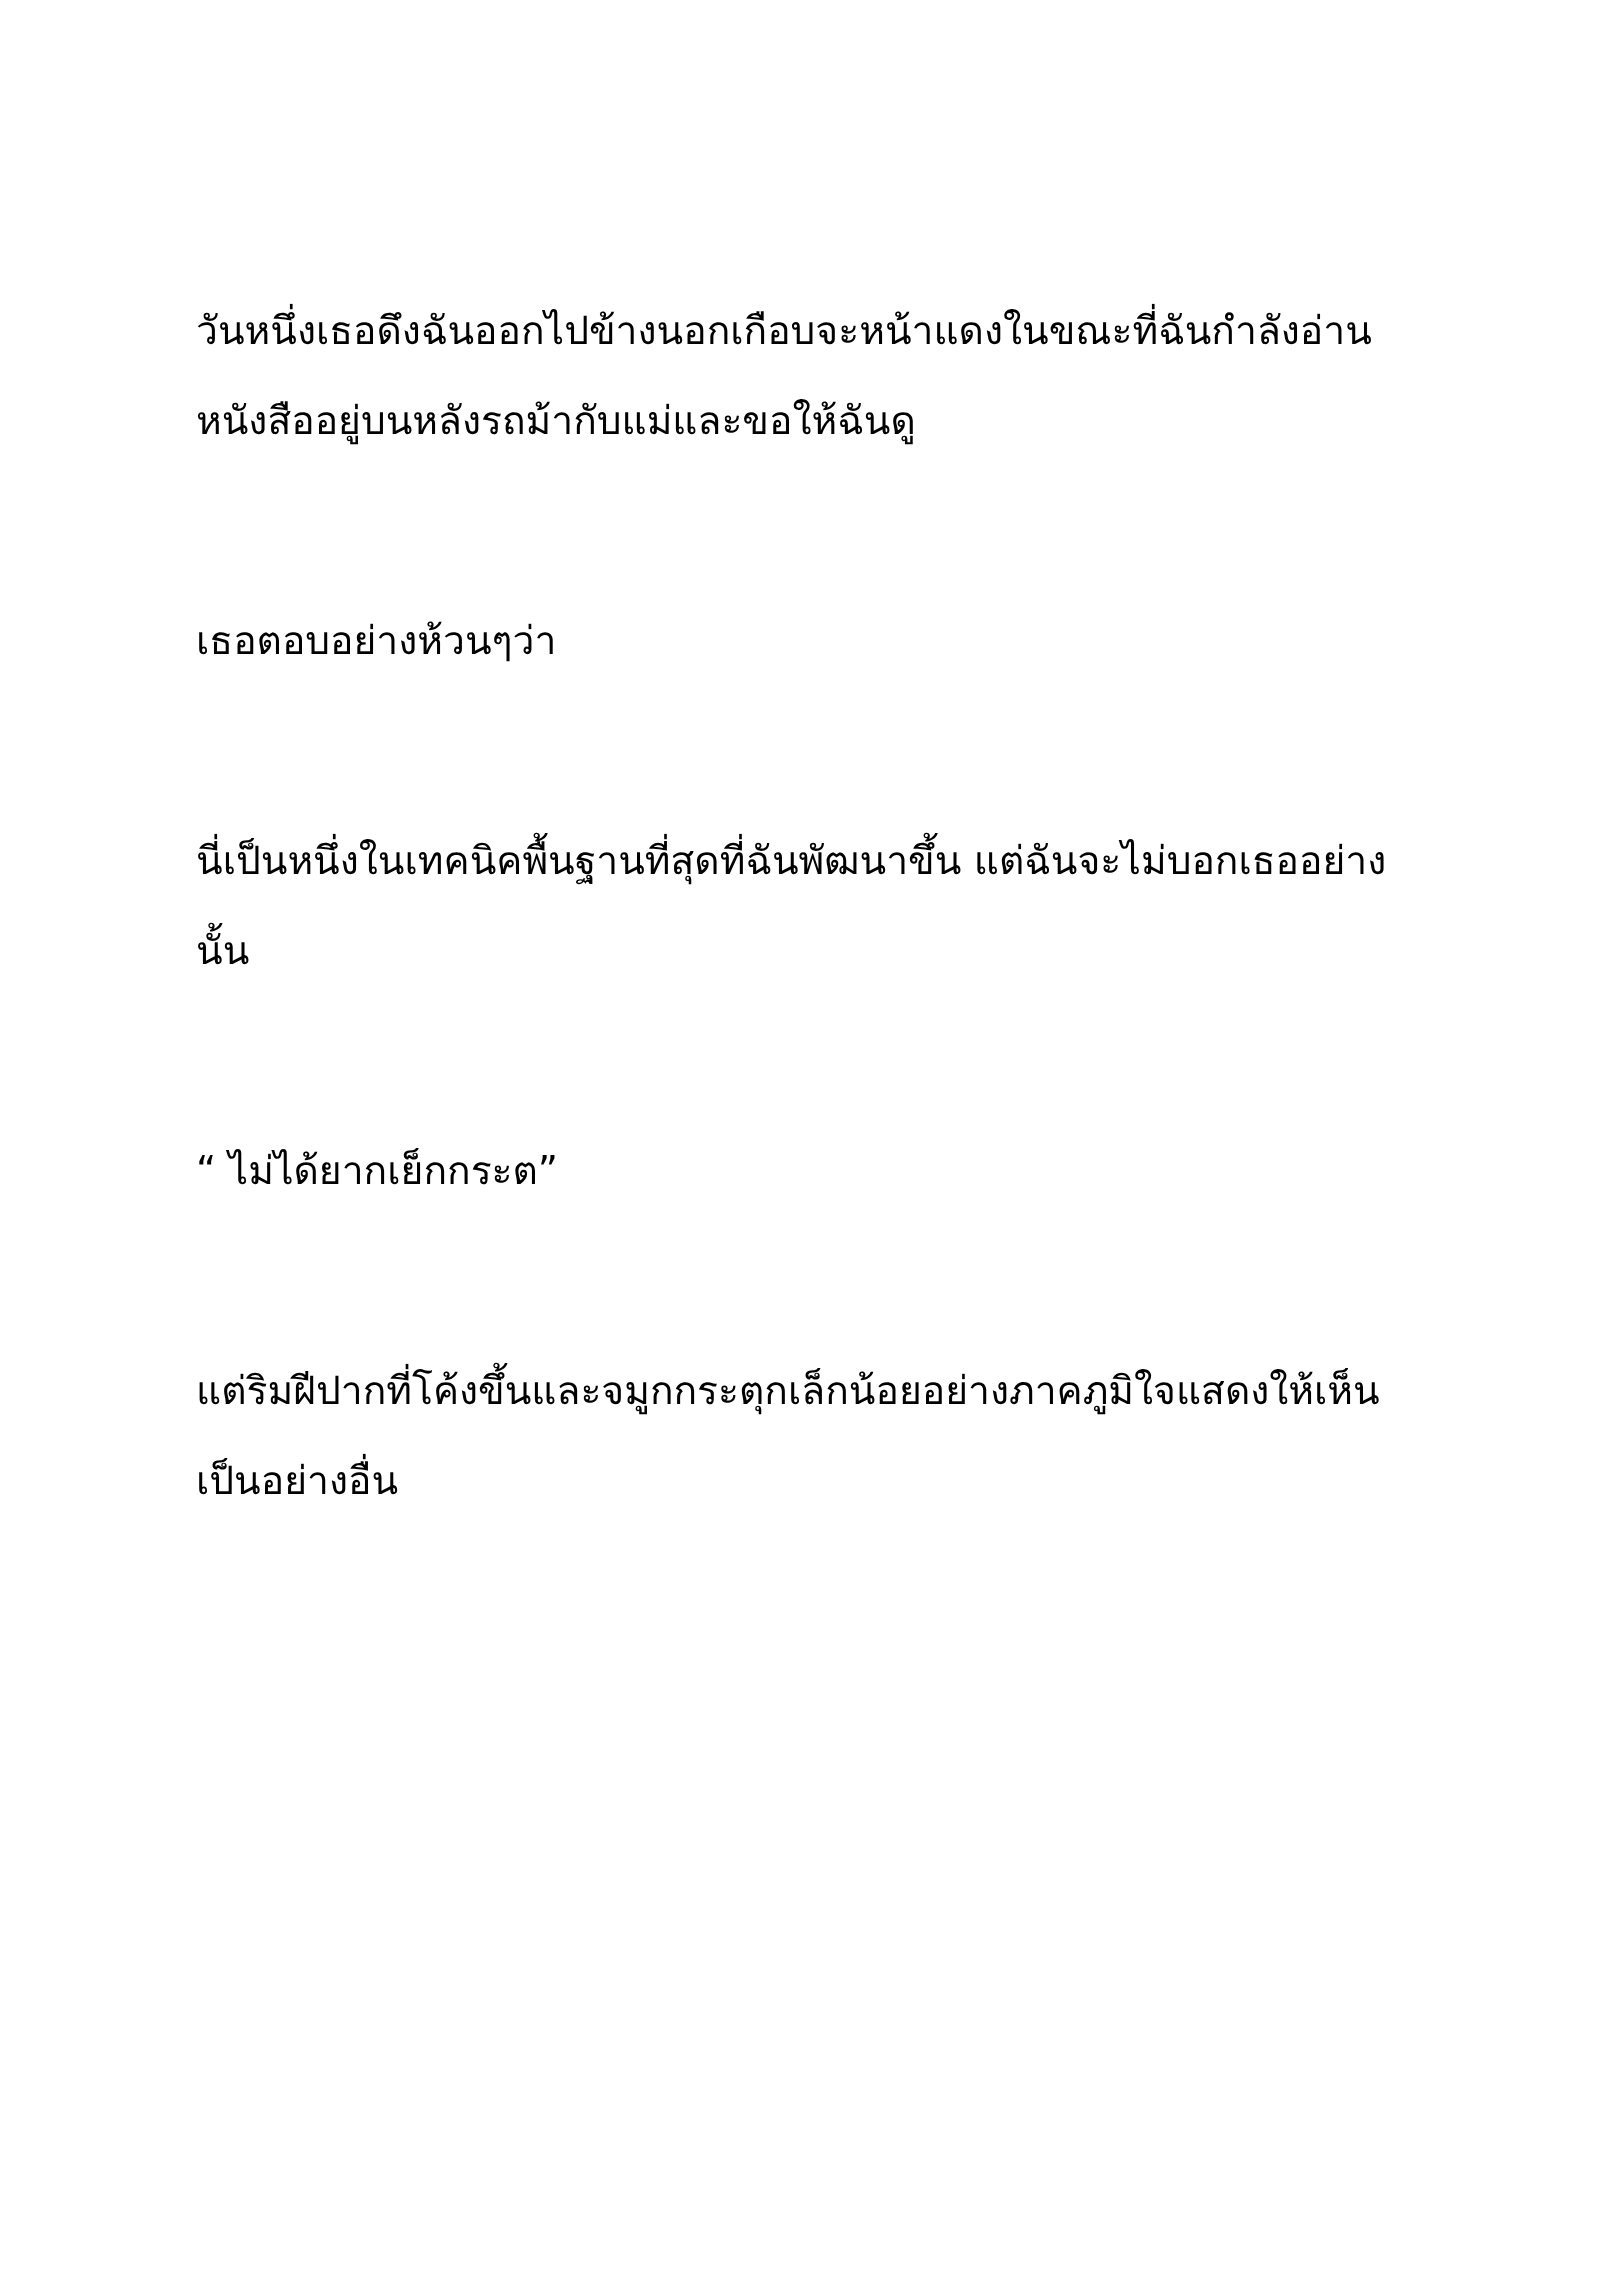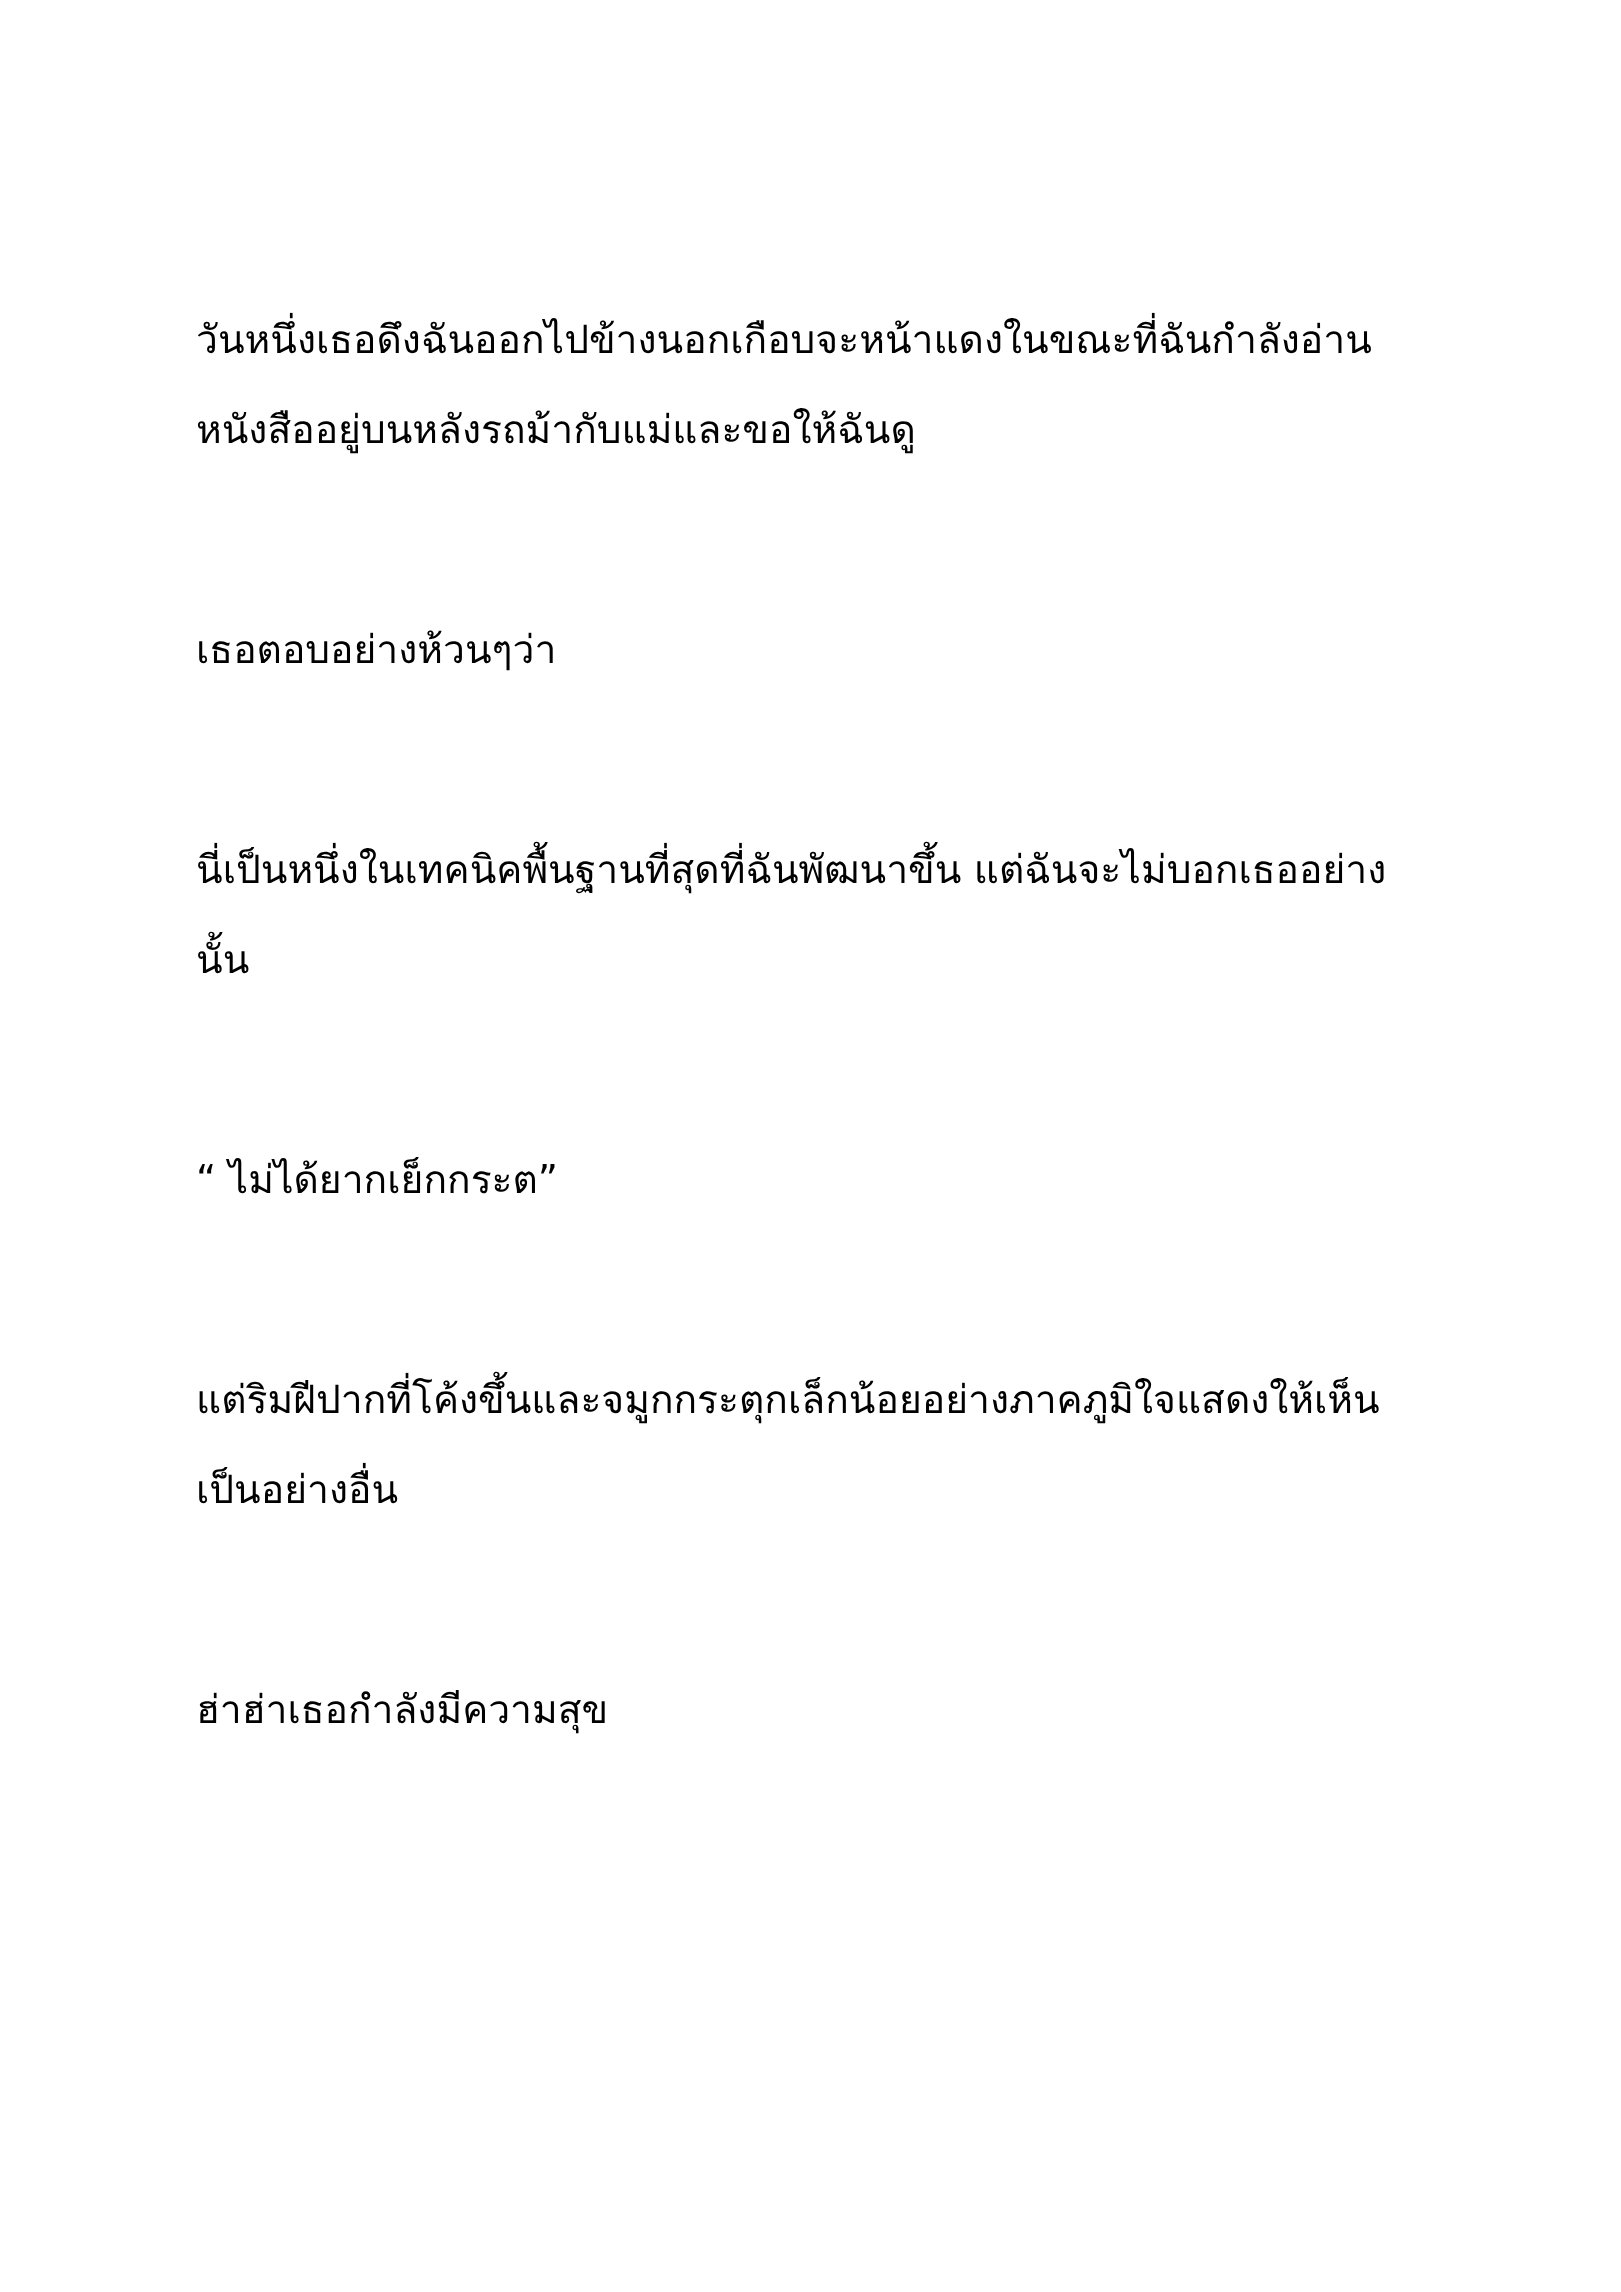--- a/index.html
+++ b/index.html
@@ -4,21 +4,21 @@
 <style>
   html, body {
     margin: 0;
     padding: 0;
     background: #ffffff;
   }
   .page {
     position: relative;
     width: 1621px;
     height: 2044px;
-    margin: 13px auto;
+    margin: 4px auto;
     background: #ffffff;
     color: #000000;
     font-family: "DejaVu Sans", sans-serif;
     overflow: hidden;
     box-sizing: border-box;
   }
   .content {
     position: absolute;
     top: 282px;
     left: 196px;
@@ -42,16 +42,15 @@
 </head>
 <body>
 
 <div class="page">
   <div class="content">
     <p>วันหนึ่งเธอดึงฉันออกไปข้างนอกเกือบจะหน้าแดงในขณะที่ฉันกำลังอ่านหนังสืออยู่บนหลังรถม้ากับแม่และขอให้ฉันดู</p>
     <p>เธอตอบอย่างห้วนๆว่า</p>
     <p>นี่เป็นหนึ่งในเทคนิคพื้นฐานที่สุดที่ฉันพัฒนาขึ้น แต่ฉันจะไม่บอกเธออย่างนั้น</p>
     <p>“ ไม่ได้ยากเย็กกระต”</p>
     <p>แต่ริมฝีปากที่โค้งขึ้นและจมูกกระตุกเล็กน้อยอย่างภาคภูมิใจแสดงให้เห็นเป็นอย่างอื่น</p>
-    <p>ฮ่าฮ่าเธอกำลังมีความสุข</p>
   </div>
 </div>
 
 
 </body></html>

